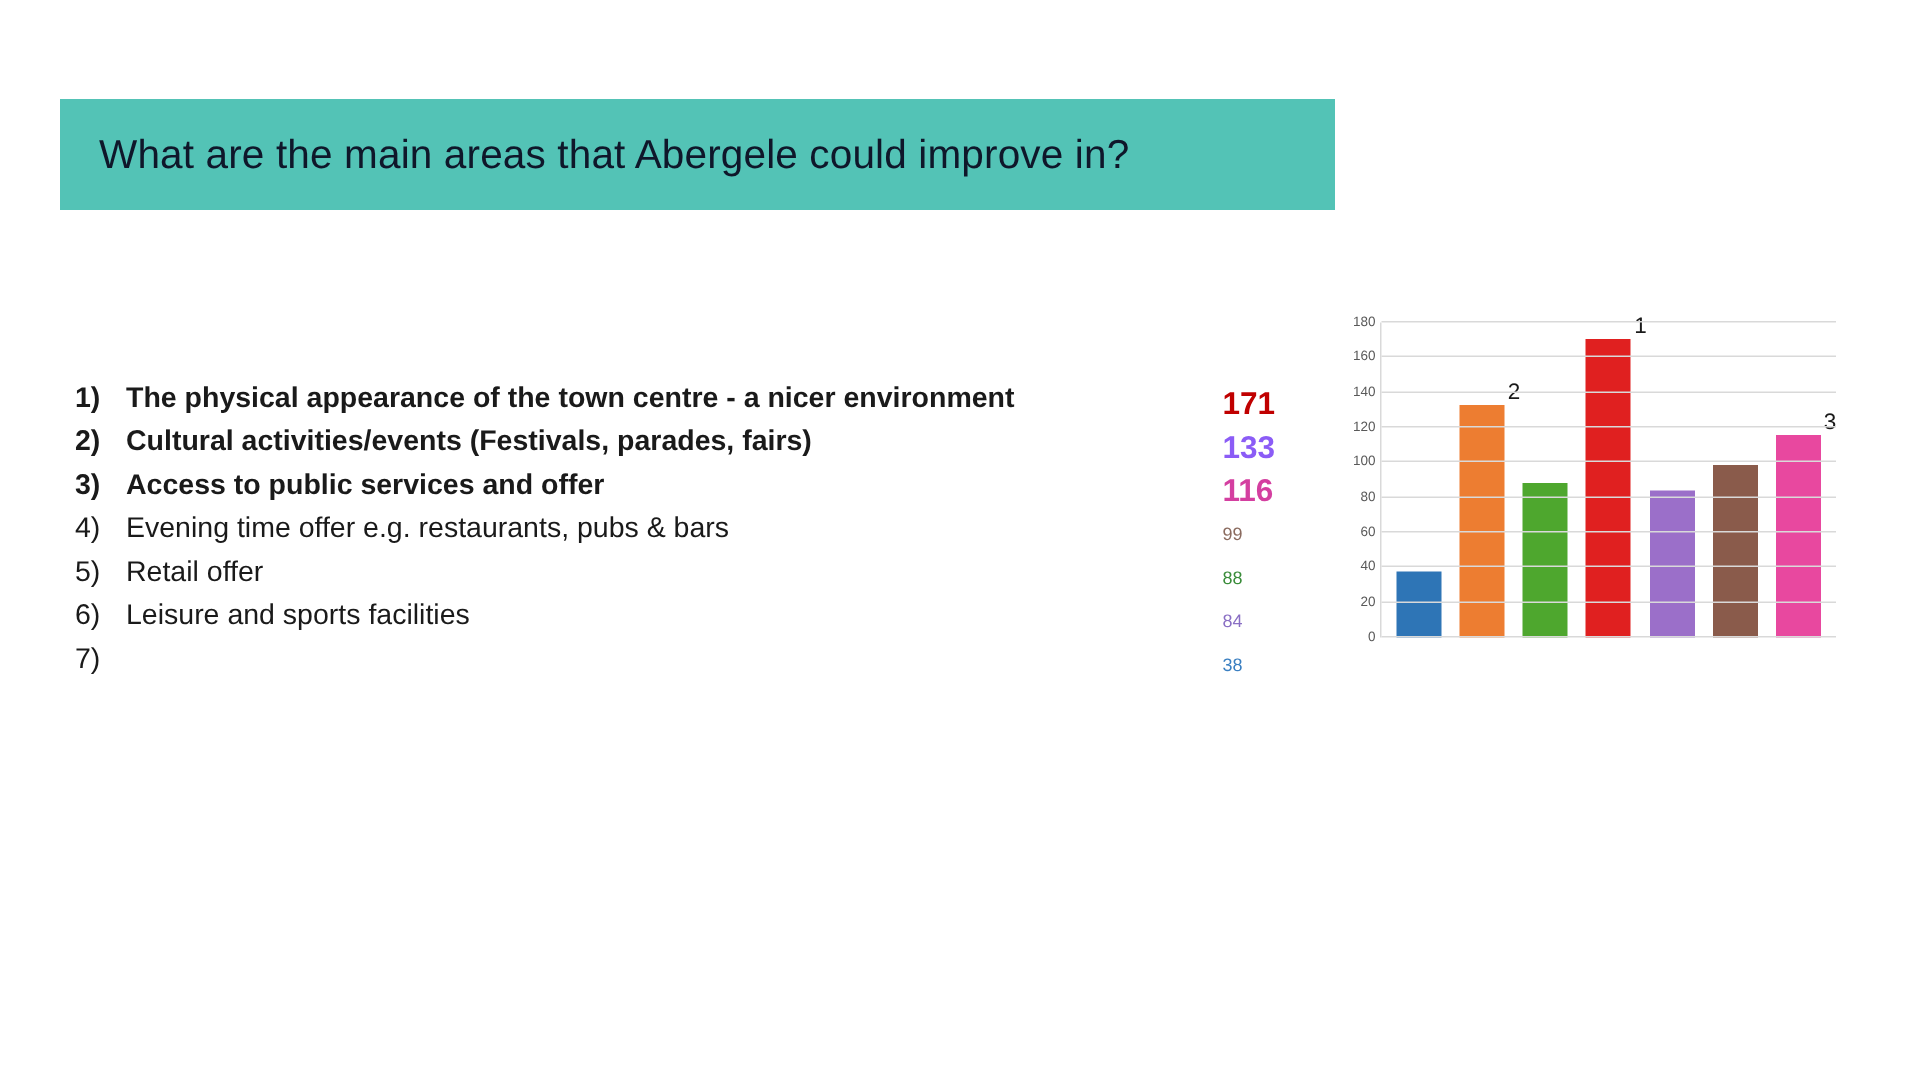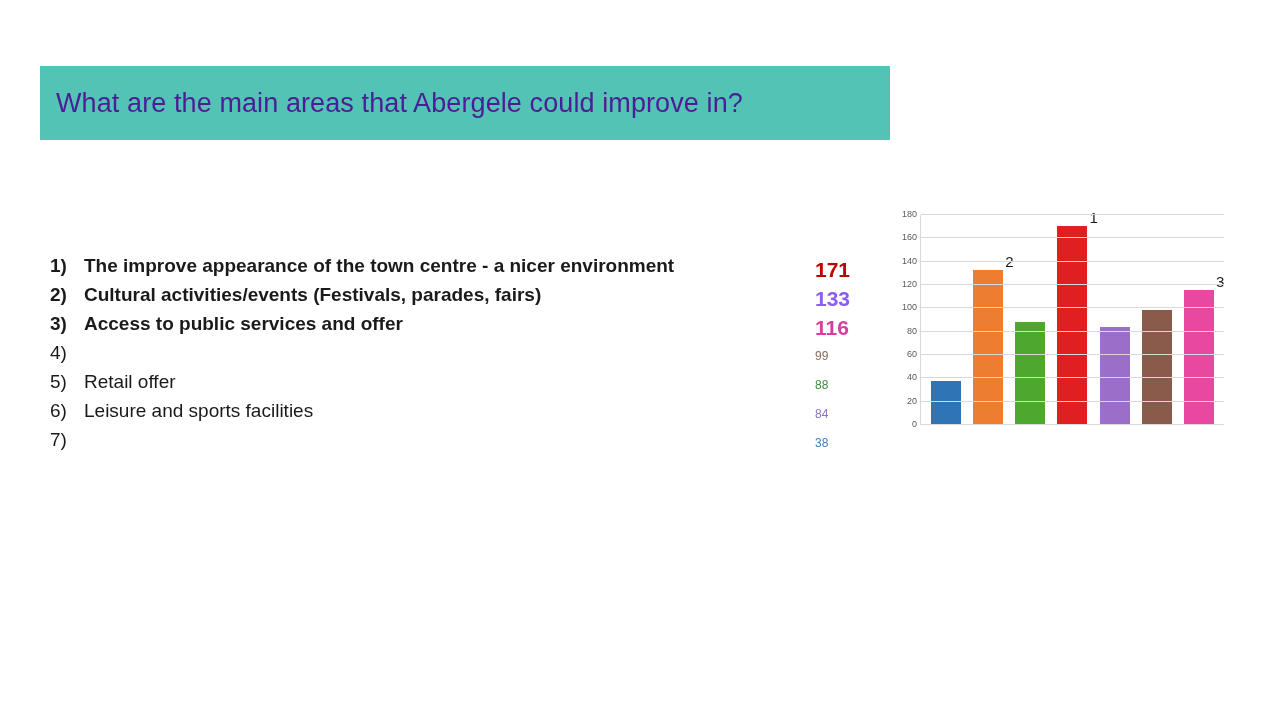--- a/index.html
+++ b/index.html
@@ -25,22 +25,22 @@
     left: 40px;
     top: 66px;
     width: 850px;
     height: 74px;
     background: #53c3b6;
     display: flex;
     align-items: center;
   }
   .title-text {
     font-size: 27px;
-    color: #4c1d95;
-    padding-left: 16px;
+    color: #0f172a;
+    padding-left: 26px;
     letter-spacing: 0.1px;
     font-weight: 400;
   }
 
   
   .list {
     position: absolute;
     left: 50px;
     top: 255px;
     width: 800px;
@@ -158,32 +158,33 @@
 
 <div class="slide">
 
   <div class="title-band">
     <div class="title-text">What are the main areas that Abergele could improve in?</div>
   </div>
 
   <div class="list">
     <div class="list-row bold">
       <span class="list-num">1)</span>
-      <span class="list-label">The improve appearance of the town centre - a nicer environment</span>
+      <span class="list-label">The physical appearance of the town centre - a nicer environment</span>
     </div>
     <div class="list-row bold">
       <span class="list-num">2)</span>
       <span class="list-label">Cultural activities/events (Festivals, parades, fairs)</span>
     </div>
     <div class="list-row bold">
       <span class="list-num">3)</span>
       <span class="list-label">Access to public services and offer</span>
     </div>
     <div class="list-row">
       <span class="list-num">4)</span>
+      <span class="list-label">Evening time offer e.g. restaurants, pubs &amp; bars</span>
     </div>
     <div class="list-row">
       <span class="list-num">5)</span>
       <span class="list-label">Retail offer</span>
     </div>
     <div class="list-row">
       <span class="list-num">6)</span>
       <span class="list-label">Leisure and sports facilities</span>
     </div>
     <div class="list-row">

